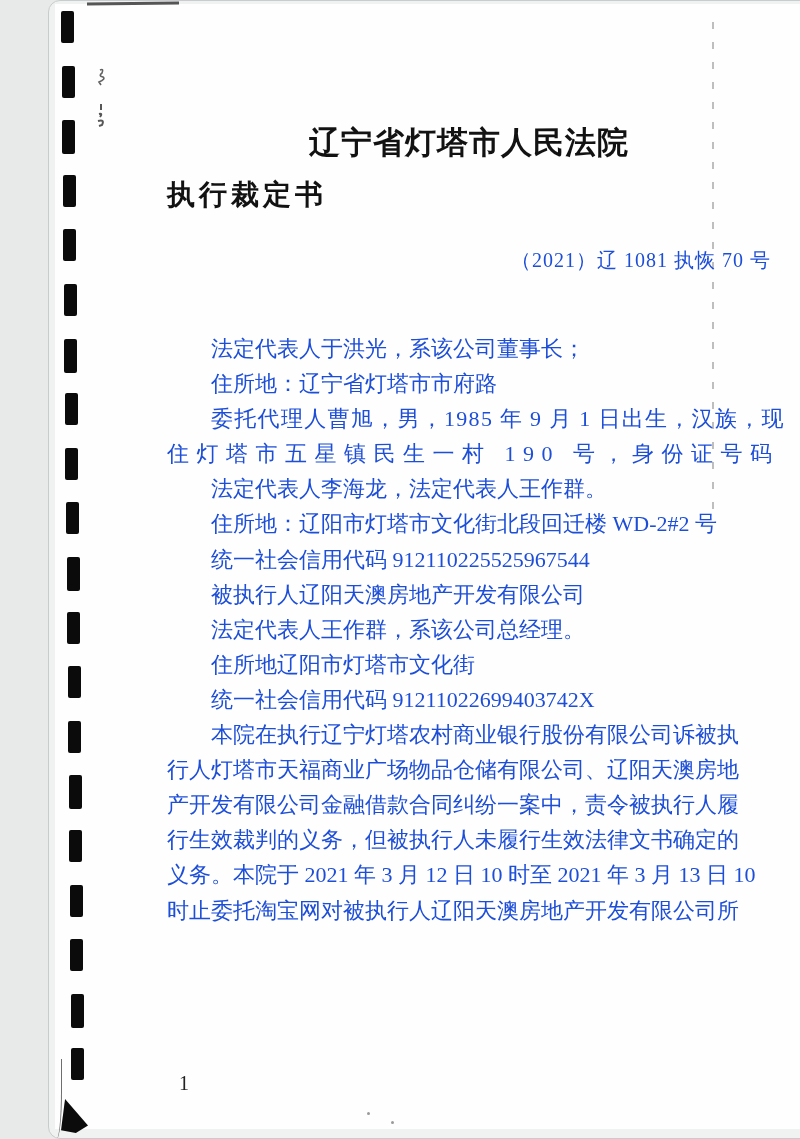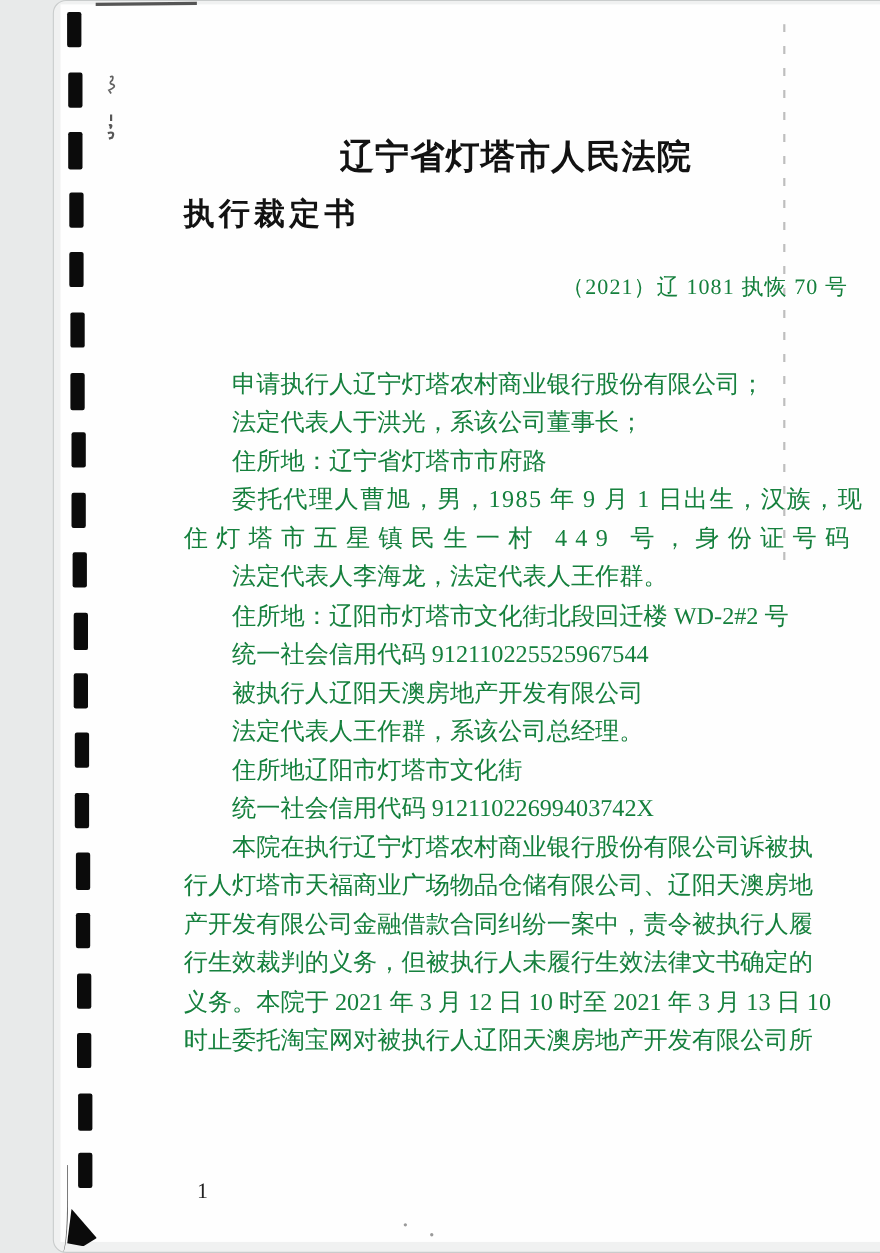--- a/index.html
+++ b/index.html
@@ -40,21 +40,21 @@
     background:#0b0b0b;
     clip-path:polygon(15% 0,100% 78%,55% 100%,0 92%);
   }
   .artifact-curve{
     position:absolute;left:-2px;top:1055px;width:8px;height:80px;
     border-right:1.5px solid #4a4a4a;
     border-radius:0 0 60% 0;opacity:.8;
   }
   .speck{position:absolute;background:#9a9a9a;border-radius:50%;}
   
-  .col{position:absolute;left:112px;width:604px;color:#15803d;}
+  .col{position:absolute;left:112px;width:604px;color:#1d4ed8;}
   .title-court{
     top:118px;text-align:center;
     font-size:31px;font-weight:700;letter-spacing:1px;color:#121212;
   }
   .title-doc{
     top:172px;text-align:left;
     font-size:28px;font-weight:700;letter-spacing:4px;color:#121212;
   }
   .case-no{
     top:243px;text-align:right;
@@ -110,25 +110,24 @@
     <div class="artifact-curve"></div>
     <div class="artifact-triangle"></div>
     <div class="speck" style="left:312px;top:1108px;width:3px;height:3px;"></div>
     <div class="speck" style="left:336px;top:1117px;width:3px;height:3px;"></div>
 
     <div class="col title-court">辽宁省灯塔市人民法院</div>
     <div class="col title-doc">执行裁定书</div>
     <div class="col case-no">（2021）辽 1081 执恢 70 号</div>
 
     <div class="col body-text" id="body-host">
-        <div class="line indent">申请执行人辽宁灯塔农村商业银行股份有限公司；</div>
         <div class="line indent">法定代表人于洪光，系该公司董事长；</div>
         <div class="line indent">住所地：辽宁省灯塔市市府路</div>
         <div class="line indent spread-sm">委托代理人曹旭，男，1985 年 9 月 1 日出生，汉族，现</div>
-        <div class="line spread-lg">住灯塔市五星镇民生一村 449 号，身份证号码</div>
+        <div class="line spread-lg">住灯塔市五星镇民生一村 190 号，身份证号码</div>
         <div class="line indent">法定代表人李海龙，法定代表人王作群。</div>
         <div class="line indent">住所地：辽阳市灯塔市文化街北段回迁楼 WD-2#2 号</div>
         <div class="line indent">统一社会信用代码 912110225525967544</div>
         <div class="line indent">被执行人辽阳天澳房地产开发有限公司</div>
         <div class="line indent">法定代表人王作群，系该公司总经理。</div>
         <div class="line indent">住所地辽阳市灯塔市文化街</div>
         <div class="line indent">统一社会信用代码 91211022699403742X</div>
         <div class="line indent">本院在执行辽宁灯塔农村商业银行股份有限公司诉被执</div>
         <div class="line">行人灯塔市天福商业广场物品仓储有限公司、辽阳天澳房地</div>
         <div class="line">产开发有限公司金融借款合同纠纷一案中，责令被执行人履</div>

